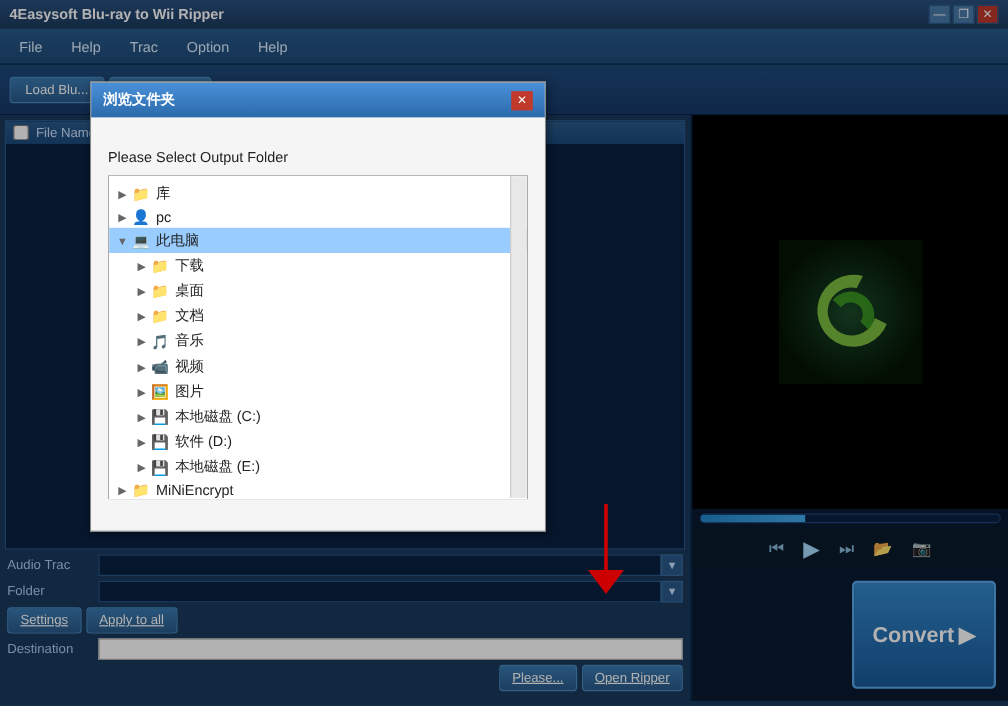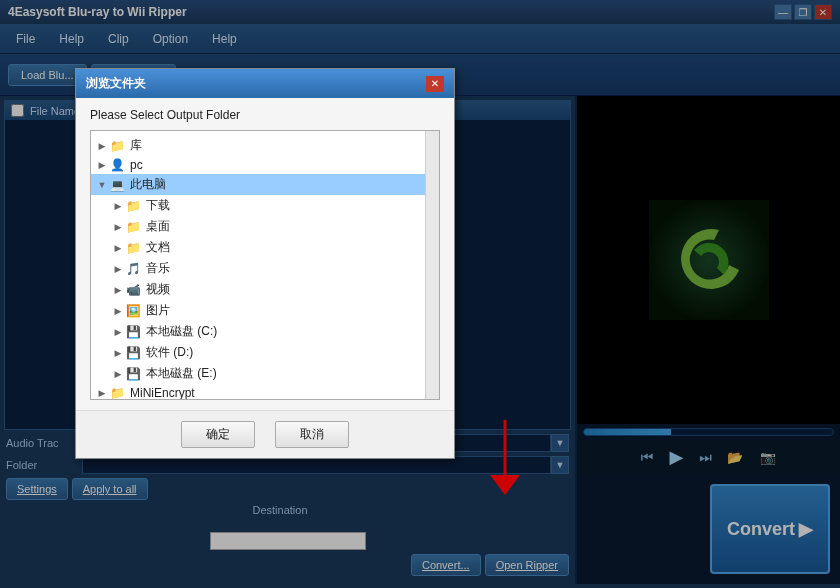--- a/index.html
+++ b/index.html
@@ -168,22 +168,21 @@
       border: 1px solid #4a8ac0;
       border-radius: 3px;
       padding: 4px 10px;
       cursor: pointer;
       font-size: 11px;
       text-decoration: underline;
     }
     .destination-row {
       display: flex;
       align-items: center;
-      gap: 16px;
-      flex-direction: column;
+      gap: 6px;
     }
     .dest-input {
       background: #fff;
       border: 1px solid #aaa;
       color: #000;
       padding: 2px 6px;
       font-size: 11px;
       flex: 1;
     }
 
@@ -301,21 +300,21 @@
       border: none;
       width: 18px;
       height: 16px;
       cursor: pointer;
       font-size: 10px;
       display: flex;
       align-items: center;
       justify-content: center;
     }
     .dialog-body {
-      padding: 10px 14px;
+      padding: 26px 14px;
       background: #f5f5f5;
       flex: 1;
     }
     .dialog-prompt {
       font-size: 12px;
       color: #222;
       margin-bottom: 8px;
     }
     .tree-area {
       background: #fff;
@@ -397,21 +396,21 @@
   <div class="title-bar-controls">
     <button class="title-btn">—</button>
     <button class="title-btn">❐</button>
     <button class="title-btn close">✕</button>
   </div>
 </div>
 
 <div class="menu-bar">
   <span class="menu-item">File</span>
   <span class="menu-item">Help</span>
-  <span class="menu-item">Clip</span>
+  <span class="menu-item">Trac</span>
   <span class="menu-item">Option</span>
   <span class="menu-item">Help</span>
 </div>
 
 <div class="toolbar">
   <button class="toolbar-btn">Load Blu...</button>
   <button class="toolbar-btn">Preferences</button>
 </div>
 
 <div class="main-area">
@@ -443,21 +442,21 @@
       <div class="action-buttons">
         <button class="btn-action">Settings</button>
         <button class="btn-action">Apply to all</button>
       </div>
 
       <div class="destination-row">
         <span class="row-label">Destination</span>
         <input class="dest-input" type="text" style="">
       </div>
       <div class="action-buttons" style="justify-content: flex-end; padding-left: 76px;">
-        <button class="btn-action">Convert...</button>
+        <button class="btn-action">Please...</button>
         <button class="btn-action">Open Ripper</button>
       </div>
     </div>
   </div>
 
   <div class="right-panel">
     <div class="preview-area">
 
       <svg class="preview-logo" viewBox="0 0 120 120">
         <defs>
@@ -568,23 +567,19 @@
             </div>
             <div class="tree-item">
               <span class="tree-arrow">▶</span>
               <span class="tree-icon" style="color: rgb(245, 166, 35);">📁</span>
               <span>MiNiEncrypt</span>
             </div>
           </div>
         <div class="tree-scrollbar"></div>
       </div>
     </div>
-    <div class="dialog-footer">
-      <button class="dlg-btn">确定</button>
-      <button class="dlg-btn">取消</button>
-    </div>
   </div>
 
   <svg class="red-arrow" width="30" height="80" viewBox="0 0 30 80">
     <line x1="15" y1="0" x2="15" y2="60" stroke="#cc0000" stroke-width="3"></line>
     <polygon points="0,55 15,75 30,55" fill="#cc0000"></polygon>
   </svg>
 </div>
 
 </body></html>

